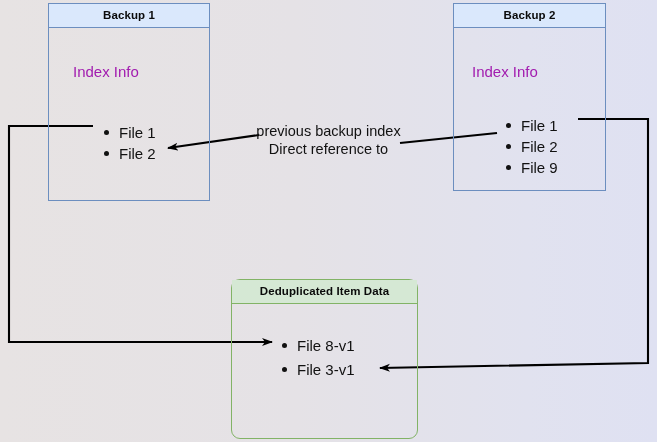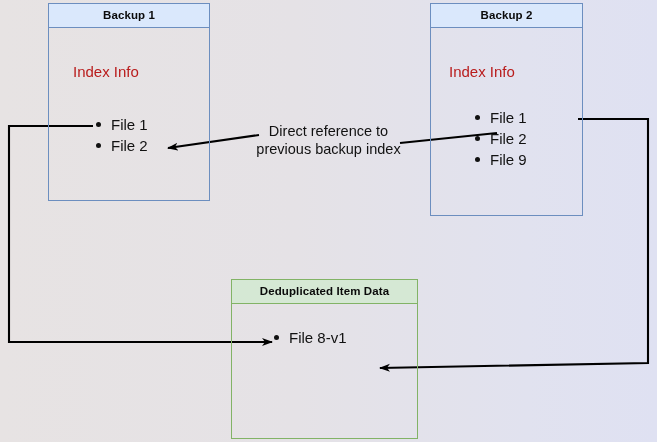--- a/index.html
+++ b/index.html
@@ -69,27 +69,27 @@
     background: transparent;
   }
   .box-green .box-header {
     background: #d5e8d4;
     border-bottom: 1.6px solid #82b366;
   }
 
   .section-title {
     position: absolute;
     font-size: 15px;
-    color: #b91c1c;
+    color: #a21caf;
     white-space: nowrap;
   }
 
   ul.file-list {
     list-style: none;
-    margin: 0;
+    margin: 8px;
     padding: 0;
     position: absolute;
     text-align: center;
   }
   ul.file-list li {
     font-size: 15px;
     color: #111;
     white-space: nowrap;
     position: relative;
     padding-left: 18px;
@@ -147,43 +147,44 @@
     </div>
     <div class="box-body" style="height:170px;">
       <div class="section-title" style="left:24px; top:35px;">Index Info</div>
       <ul class="file-list" style="left:44px; top:86px;">
         <li>File 1</li>
         <li>File 2</li>
       </ul>
     </div>
   </div>
 
-  <div class="box box-blue" style="left:430px; top:3px; width:153px; height:213px;">
+  <div class="box box-blue" style="left:453px; top:3px; width:153px; height:188px;">
     <div class="box-header">
       <span>Backup 2</span>
     </div>
     <div class="box-body" style="height:170px;">
       <div class="section-title" style="left:18px; top:35px;">Index Info</div>
       <ul class="file-list" style="left:41px; top:79px;">
         <li>File 1</li>
         <li>File 2</li>
         <li>File 9</li>
       </ul>
     </div>
   </div>
 
-  <div class="box box-green" style="left:231px; top:279px; width:187px; height:160px;">
+  <div class="box box-green" style="left:231px; top:279px; width:187px; height:160px;border-radius:9px;">
     <div class="box-header">
       <span>Deduplicated Item Data</span>
     </div>
     <div class="box-body" style="height:132px;">
       <ul class="file-list dedup-list" style="left:39px; top:22px;">
         <li>File 8-v1</li>
+        <li>File 3-v1</li>
       </ul>
     </div>
   </div>
 
   <div class="caption" style="left:246px; top:122px; width:165px;">
+    <div>previous backup index</div>
     <div>Direct reference to</div>
-    <div>previous backup index</div>
   </div>
 
 </div>
 
 </body></html>

